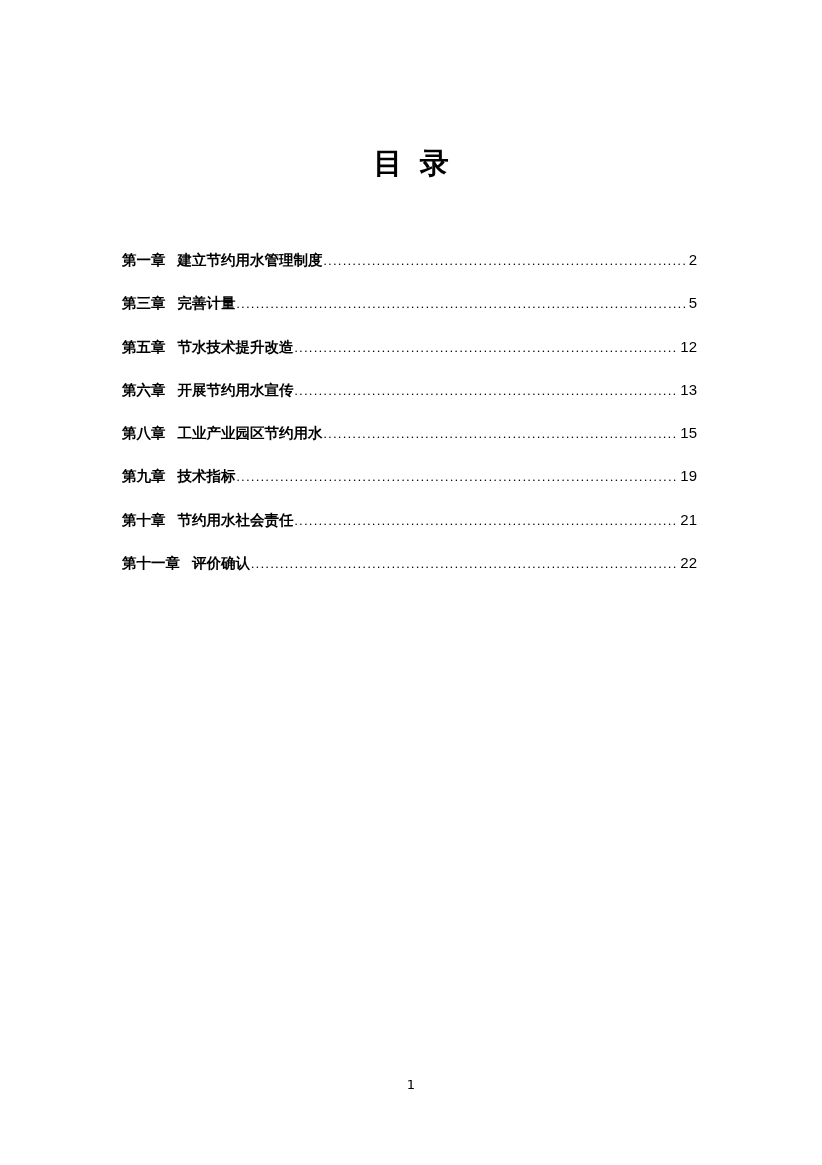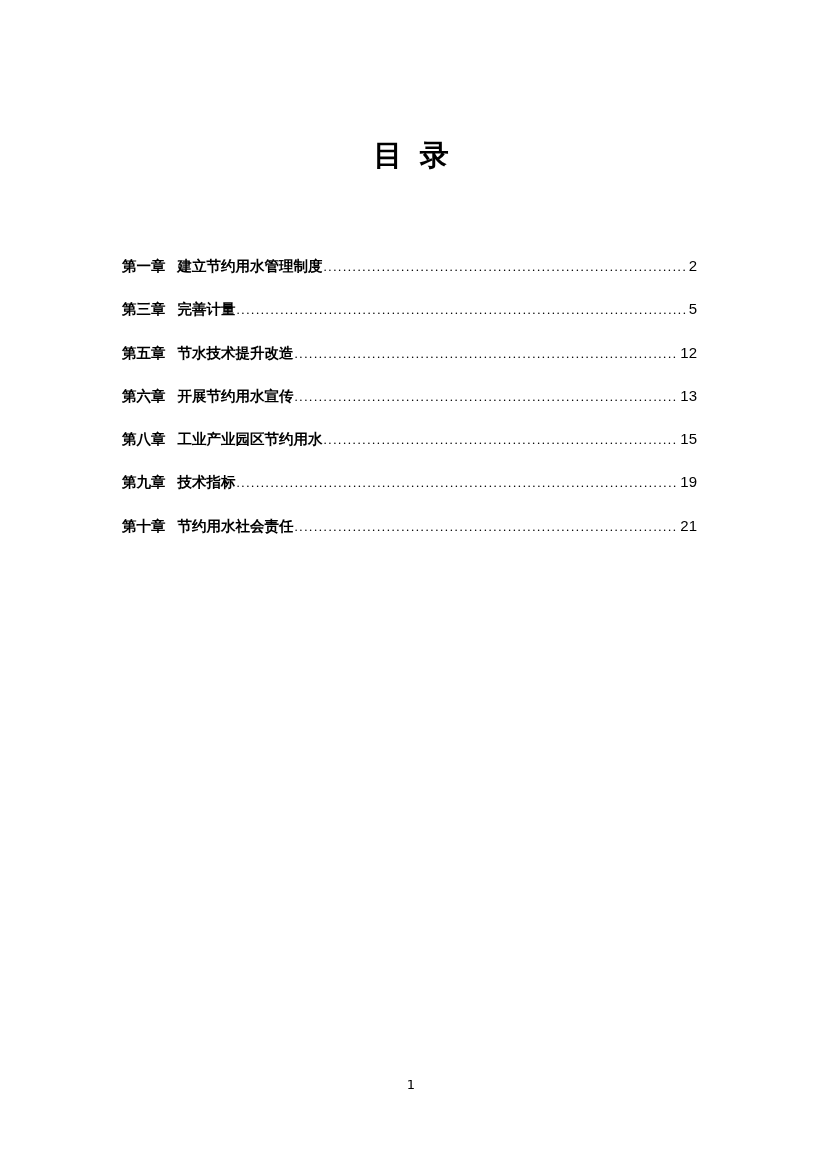--- a/index.html
+++ b/index.html
@@ -9,35 +9,35 @@
     width: 822px;
     height: 1165px;
     margin: 0 auto;
     background: #ffffff;
     color: #000000;
     font-family: "Liberation Serif", "DejaVu Serif", serif;
     overflow: hidden;
   }
   .doc-title {
     position: absolute;
-    top: 136px;
+    top: 144px;
     left: 0;
     width: 100%;
     text-align: center;
     font-size: 29px;
     font-weight: bold;
     letter-spacing: 5px;
     text-indent: 5px;
     white-space: pre;
   }
   .toc {
     position: absolute;
     left: 122px;
     right: 125px;
-    top: 236px;
+    top: 230px;
   }
   .toc-row {
     display: flex;
     align-items: baseline;
     height: 43.3px;
     padding-top: 12px;
     font-size: 14.5px;
     font-weight: bold;
     white-space: nowrap;
     cursor: pointer;
@@ -116,19 +116,25 @@
       <span class="toc-title">技术指标</span>
       <span class="toc-dots"></span>
       <span class="toc-page">19</span>
     </div>
       <div class="toc-row">
       <span class="toc-chapter">第十章</span>
       <span class="toc-title">节约用水社会责任</span>
       <span class="toc-dots"></span>
       <span class="toc-page">21</span>
     </div>
+      <div class="toc-row">
+      <span class="toc-chapter">第十一章</span>
+      <span class="toc-title">评价确认</span>
+      <span class="toc-dots"></span>
+      <span class="toc-page">22</span>
+    </div>
     </div>
 
   <div class="footer">
     <span>1</span>
   </div>
 
 </div>
 
 </body></html>

